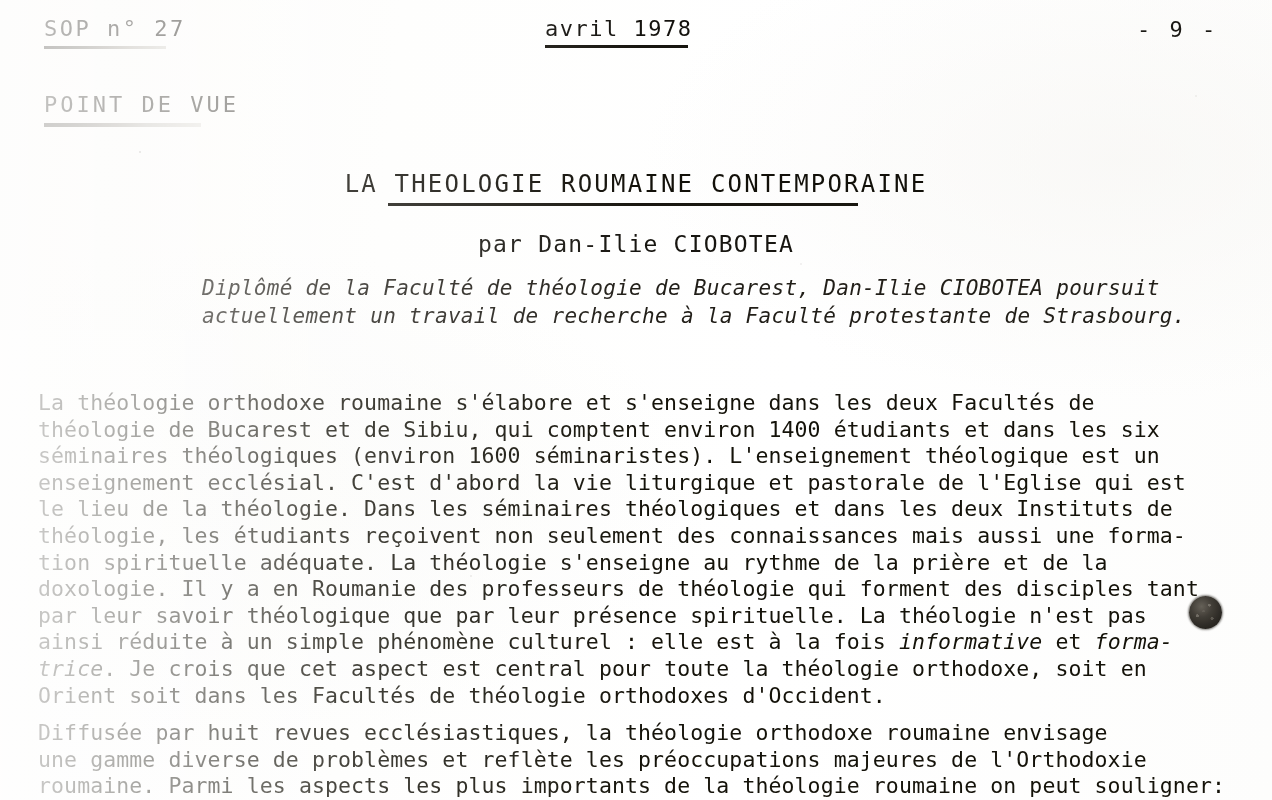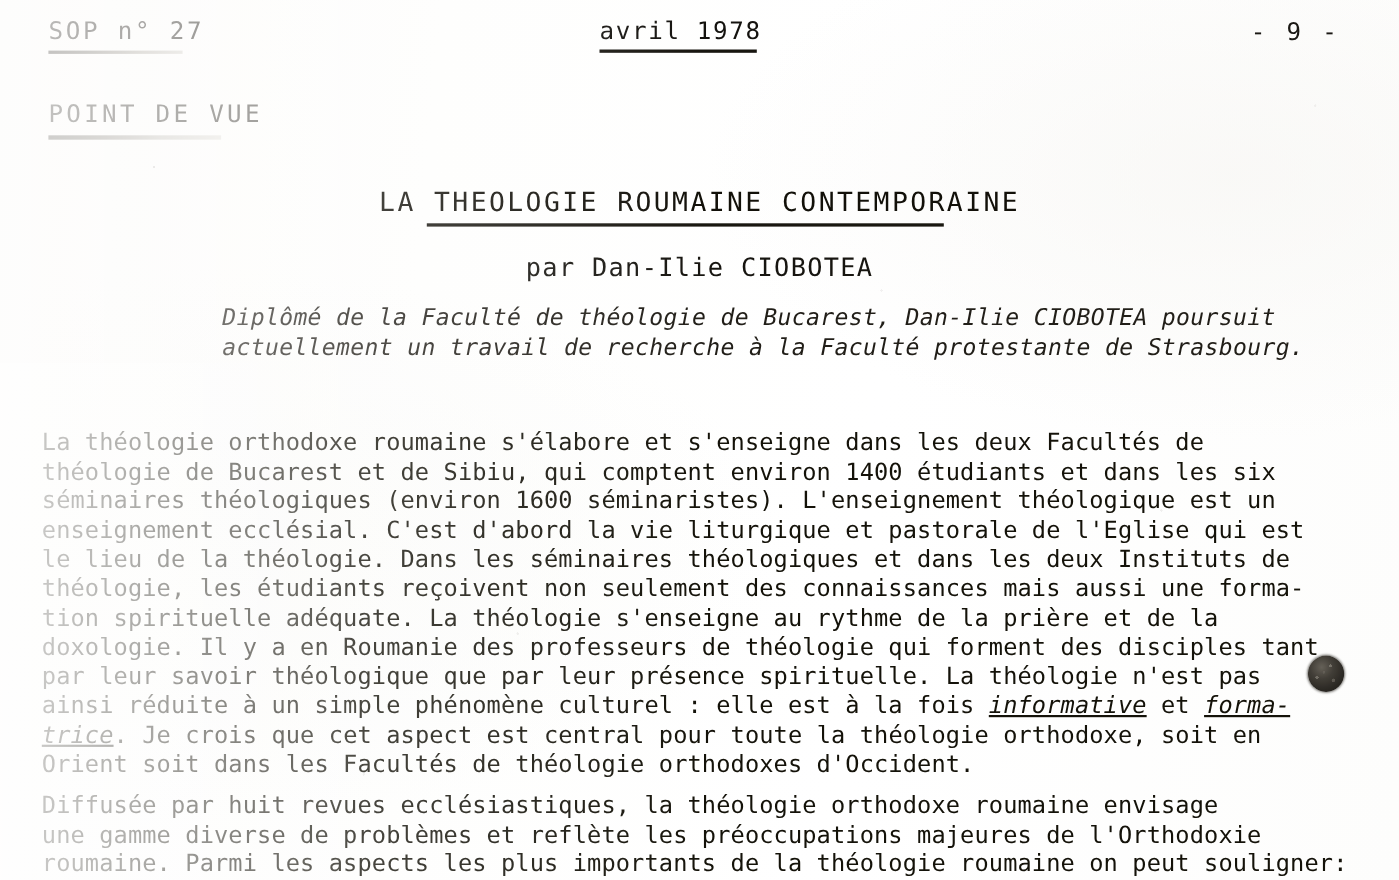--- a/index.html
+++ b/index.html
@@ -186,21 +186,21 @@
     left: 38px; top: 390px;
     width: 1215px;
     font-size: 21.5px;
     line-height: 26.6px;
     letter-spacing: .1px;
     color: #141209;
     z-index: 3;
   }
   #body-text .para { margin: 0 0 11px 0; }
   #body-text .ln { display: block; white-space: nowrap; }
-  #body-text i { font-style: italic; text-decoration: underline; }
+  #body-text i { font-style: italic; }
 
   
   #ink-blot {
     position: absolute;
     left: 1189px; top: 596px;
     width: 33px; height: 33px;
     border-radius: 50%;
     background:
       radial-gradient(circle at 38% 32%, #5c574e 0%, #36322b 35%, #1d1a15 70%, #14110d 100%);
     box-shadow: 0 0 2px 1px rgba(30,27,22,0.55);

